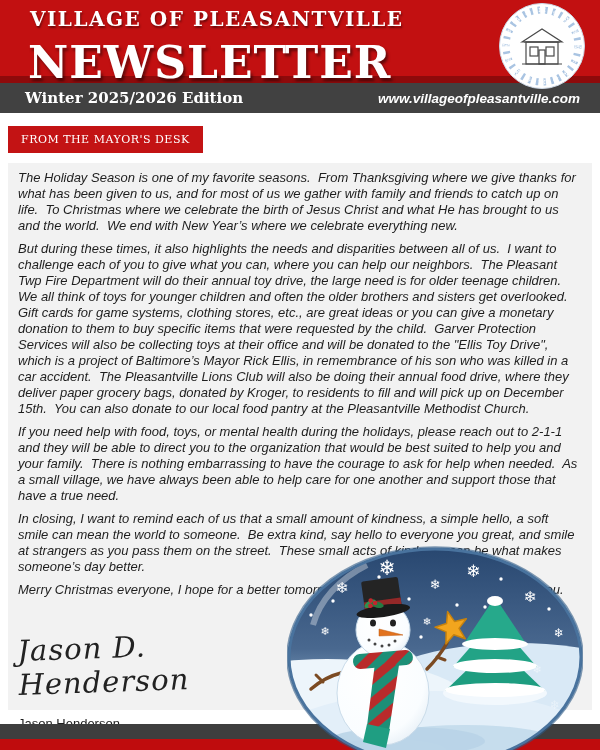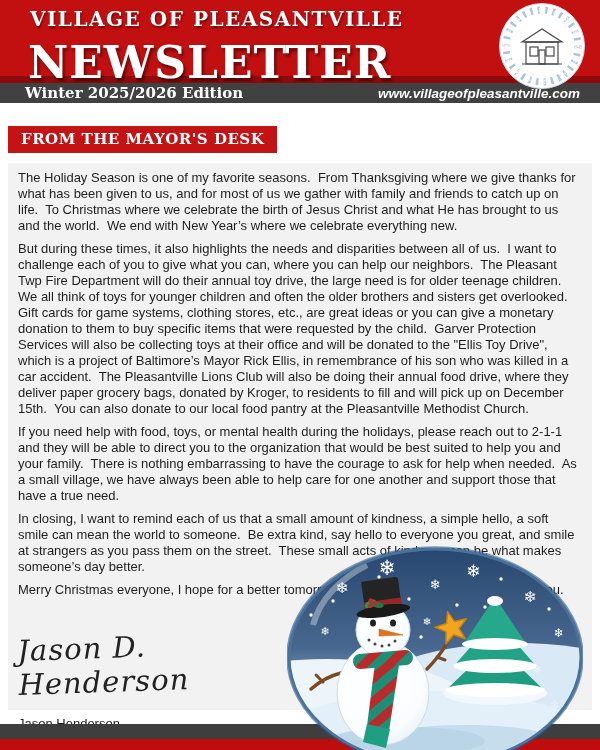--- a/index.html
+++ b/index.html
@@ -12,36 +12,36 @@
     background:linear-gradient(to bottom, #c21011 0 76px, #8e0a0b 76px 83px); }
   .m-title1 { position:absolute; left:30px; top:7px; color:#fff;
     font-family:"DejaVu Serif", serif; font-weight:bold; font-size:20px;
     letter-spacing:1.5px; text-shadow:1px 2px 2px rgba(0,0,0,.45); white-space:nowrap; }
   .m-title2 { position:absolute; left:28px; top:25px; color:#fff;
     font-family:"DejaVu Serif", serif; font-weight:bold; font-size:44px;
     letter-spacing:1px; text-shadow:2px 3px 3px rgba(0,0,0,.5); white-space:nowrap;margin-top:12px; }
   .logo { position:absolute; left:498px; top:2px; width:88px; height:88px; z-index:3; }
 
   
-  .editionbar { position:absolute; left:0; top:83px; width:600px; height:20px;
+  .editionbar { position:absolute; left:0; top:83px; width:600px; height:30px;
     background:#414141; color:#fff; display:flex; align-items:center;
     justify-content:space-between; padding:0 20px 0 25px; z-index:2; }
   .edition { font-family:"DejaVu Serif", serif; font-weight:bold; font-size:15px; }
   .website { font-style:italic; font-weight:bold; font-size:13.5px; text-decoration:none; color:#fff;margin-left:14px; }
 
   
   .badge { position:absolute; left:8px; top:126px; height:27px; line-height:27px;
     background:#c31314; color:#fff; font-family:"DejaVu Serif", serif;
-    font-weight:bold; font-size:15px; letter-spacing:.5px; padding:0 13px;
+    font-weight:normal; font-size:11px; letter-spacing:.5px; padding:0 13px;
     white-space:nowrap; }
 
   
   .article { position:absolute; left:8px; top:163px; width:584px; height:547px;
     background:#f2f2f2; padding:7px 10px; color:#1e1e1e; }
-  .article p { margin:0 0 7px; font-size:13px; line-height:16px; white-space:pre-wrap; }
+  .article p { margin:0 0 7px; font-size:13px; line-height:16px; white-space:pre-wrap;font-style:italic; }
   .sig-script { margin-top:36px; font-family:"DejaVu Serif", serif; font-style:italic;
     font-size:29px; letter-spacing:1px; color:#222; transform:rotate(-2deg);
     transform-origin:left center; width:300px; }
   .sig-name  { margin-top:14px; font-size:13px; line-height:15px; }
   .sig-title { font-size:13px; line-height:15px; }
 
   
   .footer-dark { position:absolute; left:0; top:724px; width:600px; height:15px; background:#3e3e3e; }
   .footer-red  { position:absolute; left:0; top:739px; width:600px; height:11px; background:#bf0c0d; }
 

